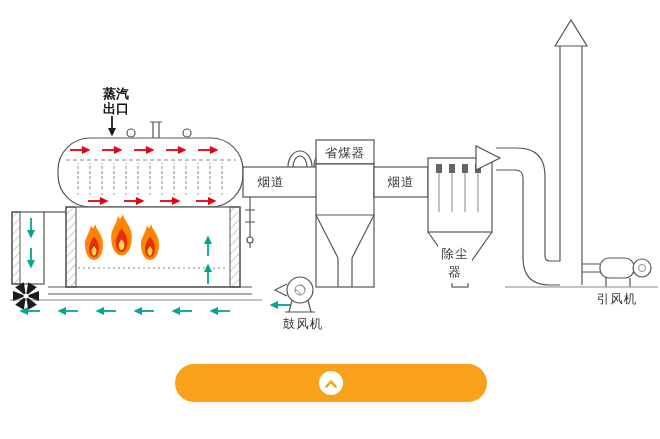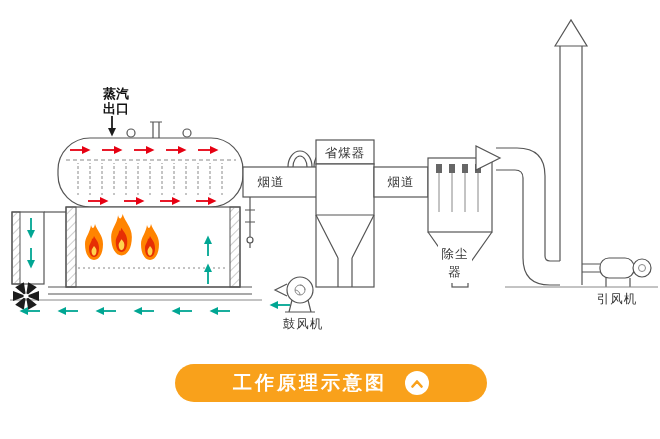--- a/index.html
+++ b/index.html
@@ -201,19 +201,18 @@
     <circle class="box" cx="642" cy="268" r="9"></circle>
     <circle class="ln-thin" cx="642" cy="268" r="3.5" fill="none"></circle>
     <path class="ln" d="M606,278 V287 M630,278 V287"></path>
     <line class="ln-thin" x1="505" y1="287" x2="658" y2="287"></line>
     <text class="lbl" x="617" y="303" text-anchor="middle">引风机</text>
   </g>
 </svg>
 </div>
 
 <div class="banner">
-  <span class="banner-title">工作原理示意图</span>
   <span class="banner-circle">
     <svg width="12" height="9" viewBox="0 0 12 9">
       <path d="M1.5,7.5 L6,2.5 L10.5,7.5" stroke="#f9a11b" stroke-width="2.6" fill="none" stroke-linecap="round" stroke-linejoin="round"></path>
     </svg>
   </span>
 </div>
 
 </body></html>

